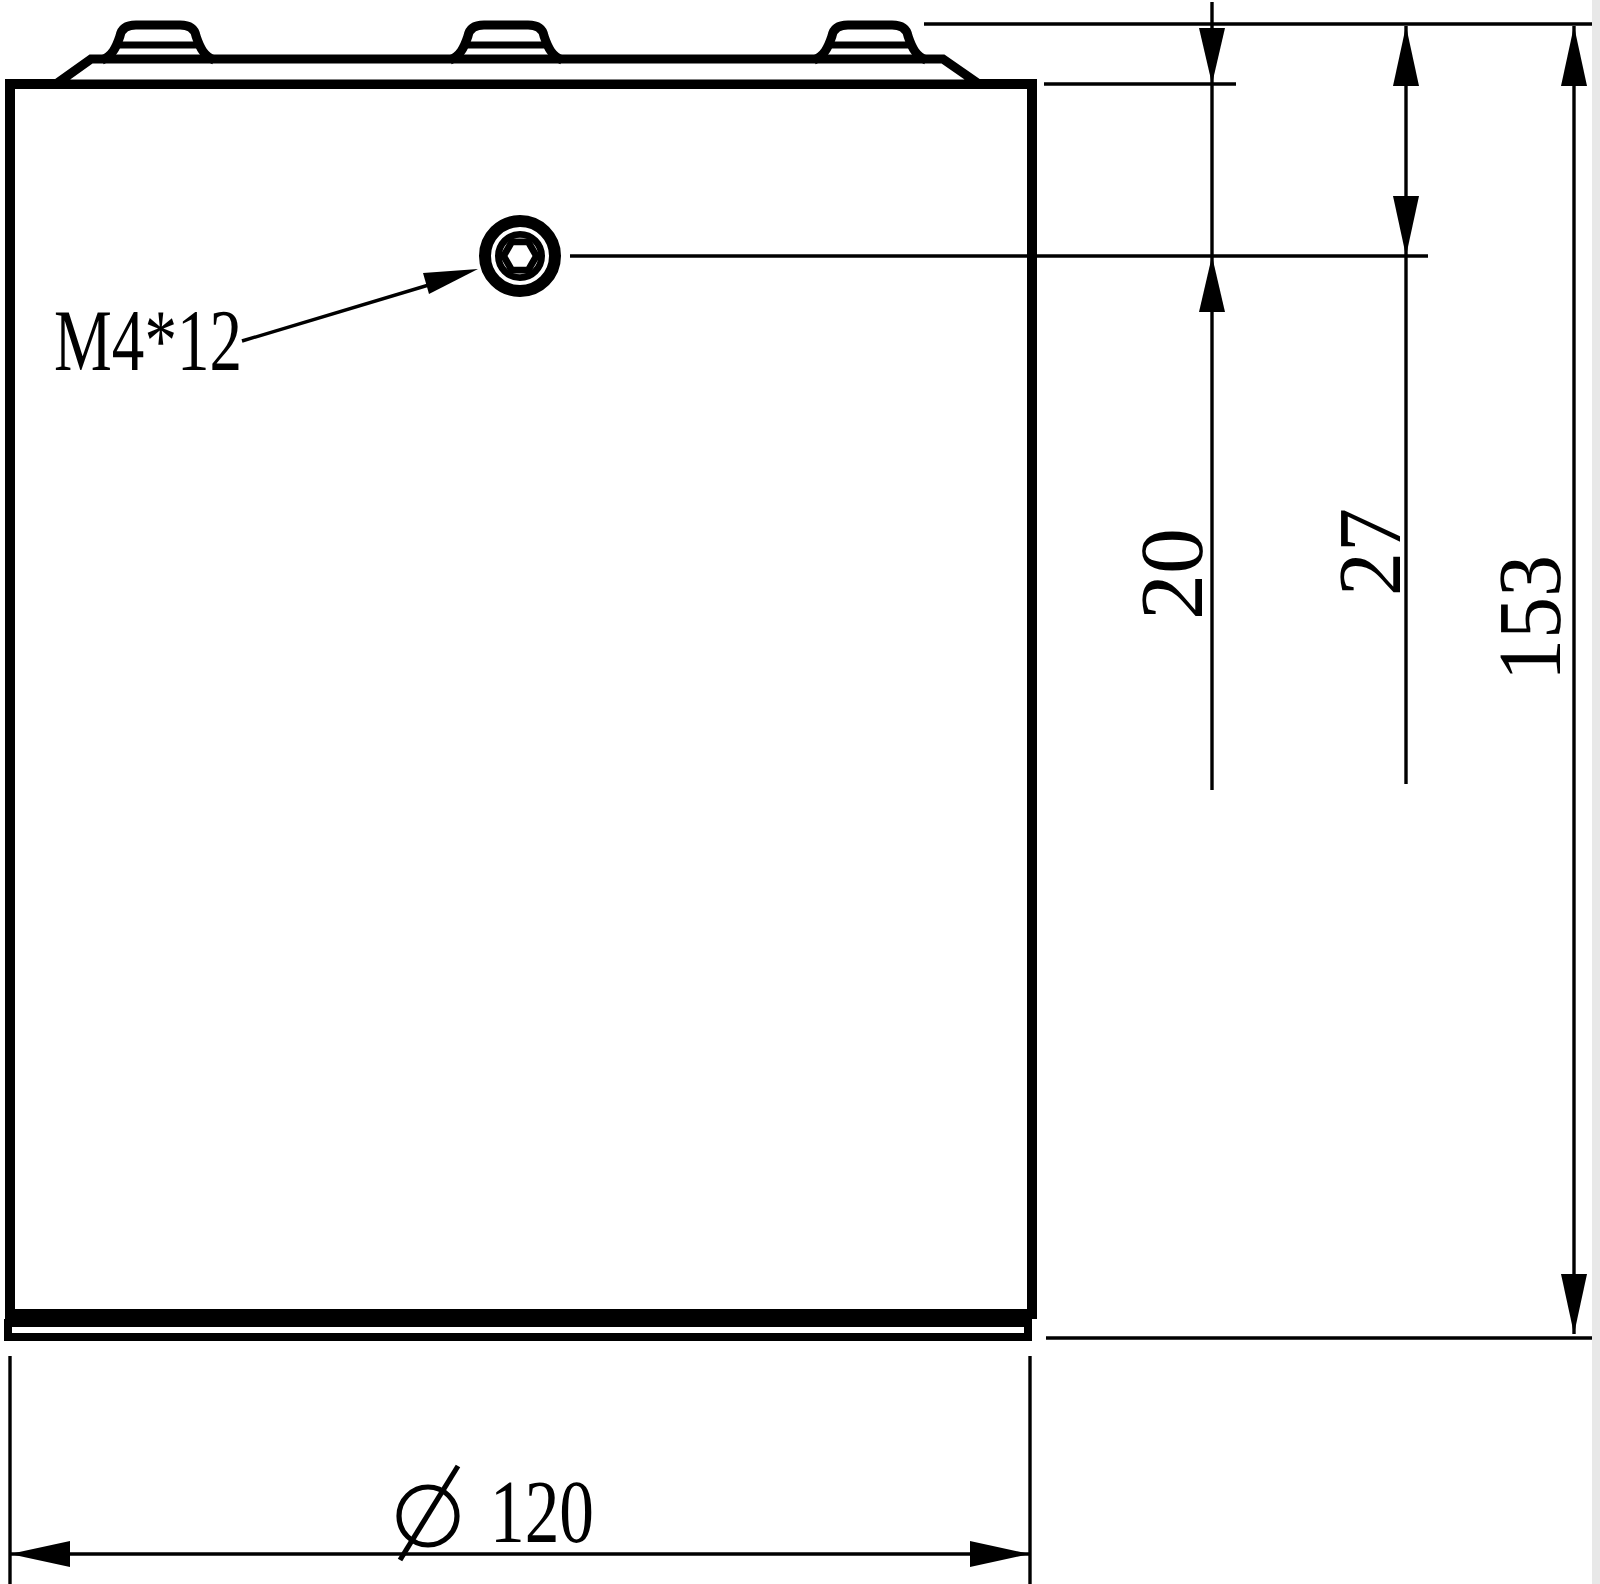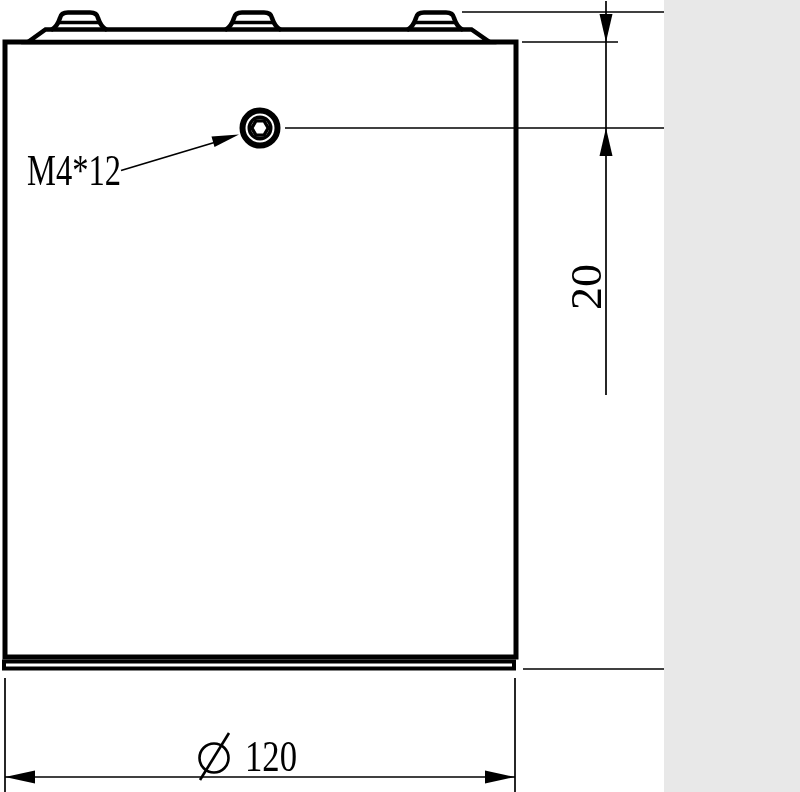--- a/index.html
+++ b/index.html
@@ -1,18 +1,18 @@
 <!DOCTYPE html>
 <html><head>
 <meta charset="utf-8">
 <style>
   html, body { margin: 0; padding: 0; background: #e8e8e8; }
   #drawing {
     position: relative;
-    width: 664px; height: 792px;
+    width: 796px; height: 792px;
     background: var(--bg, #ffffff);
     color: #000;
     overflow: hidden;
     font-family: "Liberation Serif", "DejaVu Serif", serif;
   }
   svg { display: block; }
   svg text {
     font-family: "Liberation Serif", "DejaVu Serif", serif;
     fill: currentColor;
   }

